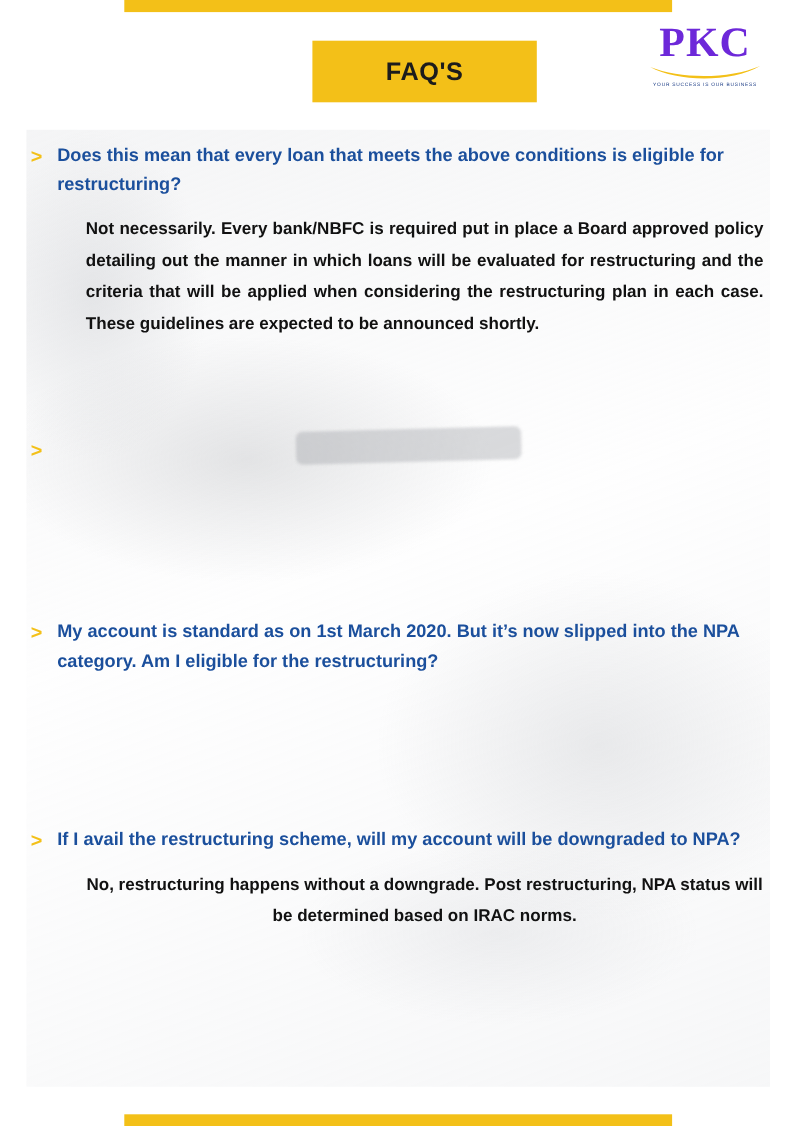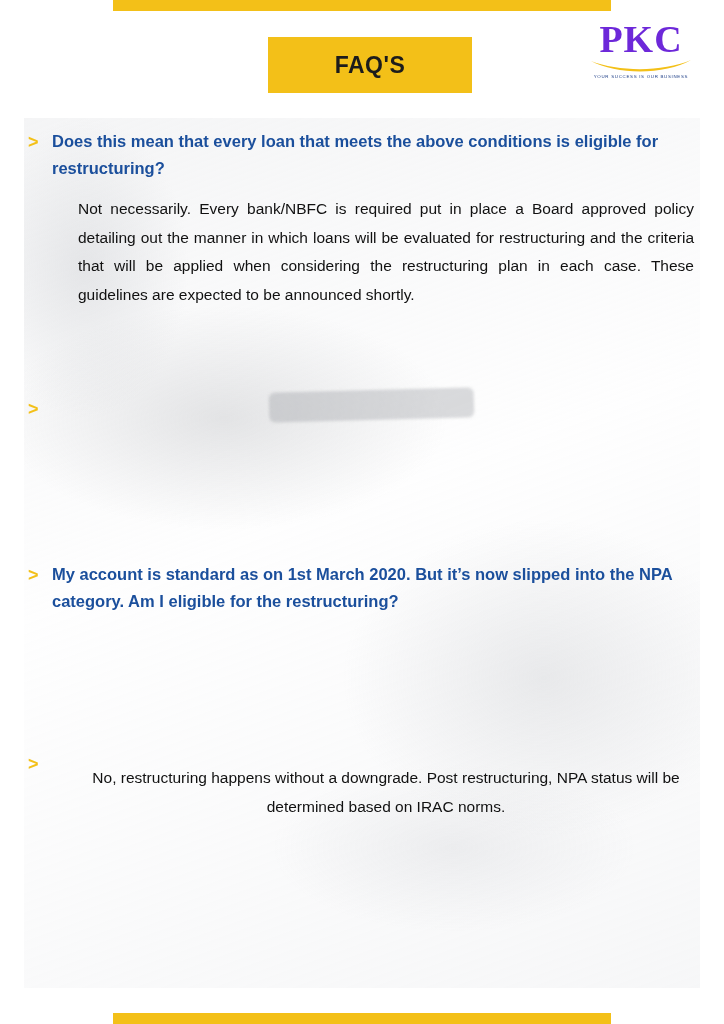--- a/index.html
+++ b/index.html
@@ -76,21 +76,21 @@
   }
 
   .content {
     position: absolute;
     inset: 0;
   }
 
   
   .title-pill {
     position: absolute;
-    left: 268px;
+    left: 284px;
     top: 37px;
     width: 204px;
     height: 56px;
     background: #f3c018;
     display: flex;
     align-items: center;
     justify-content: center;
   }
   .title-pill .title-text {
     font-size: 23px;
@@ -151,21 +151,21 @@
     font-size: 18px;
     font-weight: bold;
     line-height: 1.5;
   }
   .answer {
     margin-top: 14px;
     padding-left: 52px;
     padding-right: 0px;
     color: #111111;
     font-size: 15.5px;
-    font-weight: normal;
+    font-weight: bold;
     line-height: 1.84;
     text-align: justify;
   }
   .answer.no-justify {
     text-align: center;
   }
 
   #qa0 { top: 128px; }
   #qa1 { top: 395px; }
   #qa2 { top: 561px; }
@@ -212,18 +212,19 @@
     <div class="qa" id="qa2">
       <div class="question">
         <span class="chev">&gt;</span>
         <span>My account is standard as on 1st March 2020. But it’s now slipped into the NPA category. Am I eligible for the restructuring?</span>
       </div>
     </div>
 
     <div class="qa" id="qa3">
       <div class="question">
         <span class="chev">&gt;</span>
+        <span>If I avail the restructuring scheme, will my account will be downgraded to NPA?</span>
       </div>
       <div class="answer no-justify">No, restructuring happens without a downgrade. Post restructuring, NPA status will be determined based on IRAC norms.</div>
     </div>
 
   </div>
 </div>
 
 </body></html>

